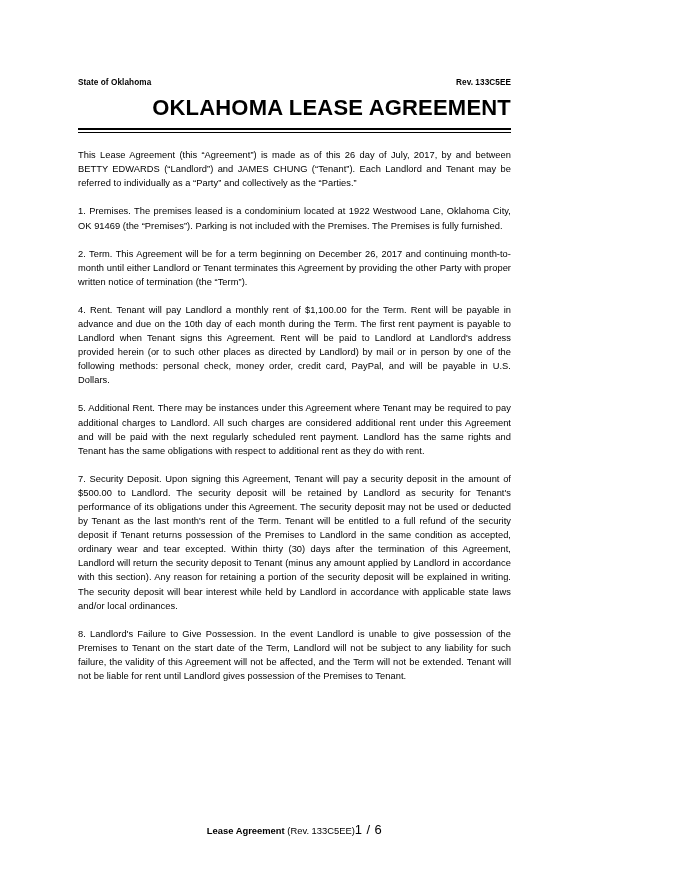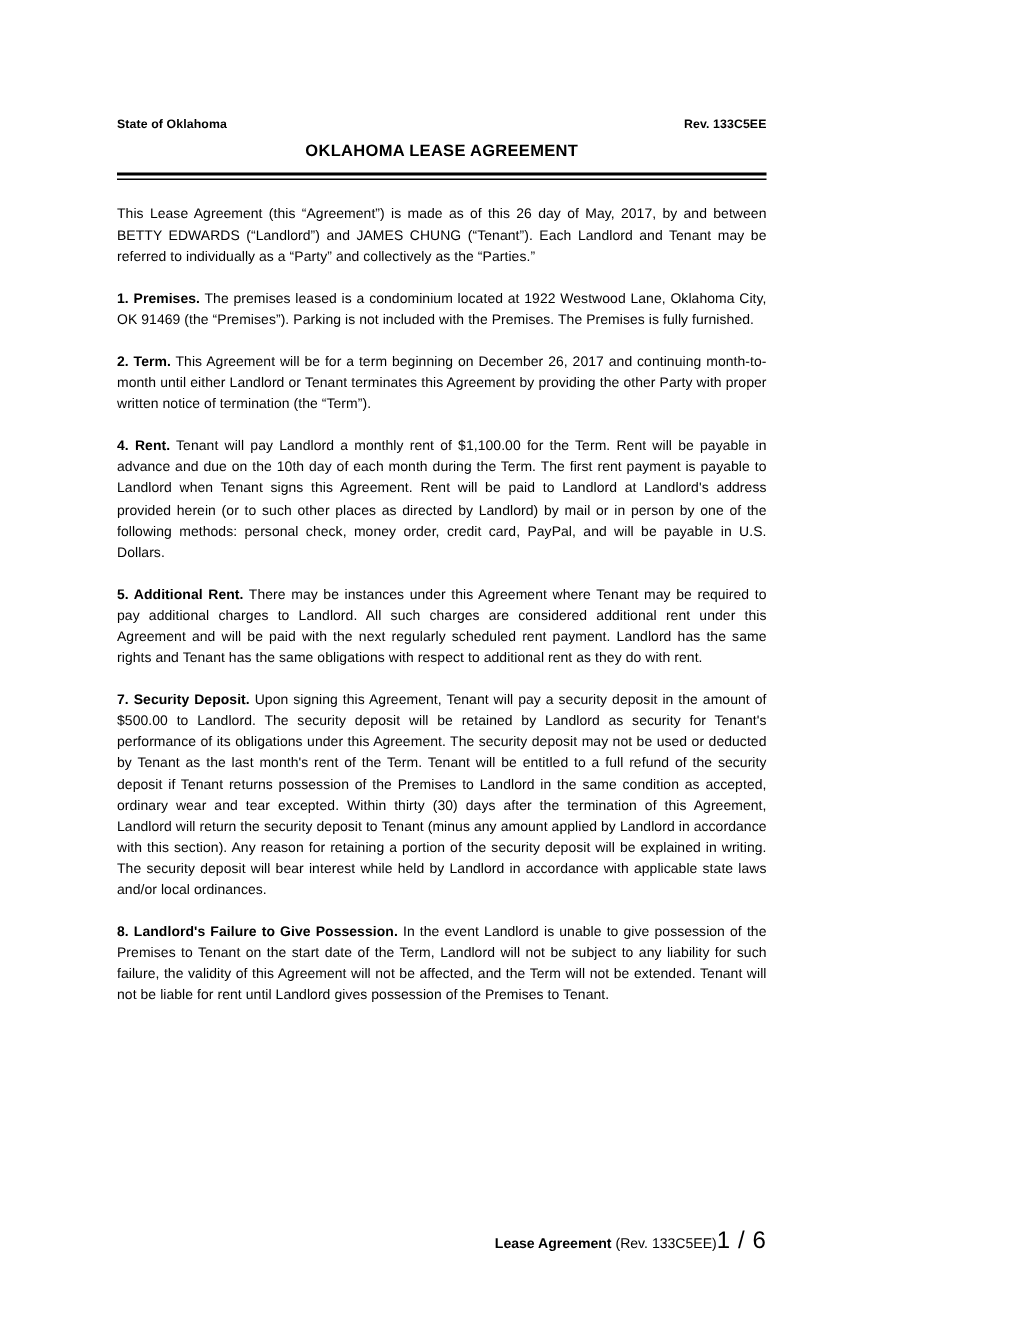--- a/index.html
+++ b/index.html
@@ -29,22 +29,22 @@
     align-items: flex-start;
     font-size: 8.2px;
     line-height: 1.2;
     font-weight: bold;
     letter-spacing: 0.01em;
   }
   .header-state { font-weight: bold; }
   .header-rev   { font-weight: bold; padding-left: 12px; }
 
   .doc-title {
-    text-align: center;
-    font-size: 11px;
+    text-align: right;
+    font-size: 22px;
     font-weight: bold;
     letter-spacing: 0.2px;
     margin: 7px 0 0 0;
     line-height: 1.15;
   }
   .rule-group {
     margin-top: 8px;
   }
   .rule-thick {
     height: 2px;
@@ -67,38 +67,38 @@
   p.para {
     margin: 0 0 14px 0;
     font-size: 9.3px;
     line-height: 14.1px;
     text-align: justify;
     text-justify: inter-word;
     letter-spacing: 0.005em;
   }
   p.para:last-child { margin-bottom: 12px; }
   .sec-head {
-    font-weight: bold;
+    font-weight: normal;
   }
 
   
   .footer {
     position: absolute;
     left: 78px;
     right: 77px;
     bottom: 43px;
     display: flex;
-    justify-content: flex-end;
+    justify-content: center;
     align-items: baseline;
     font-size: 9.4px;
   }
   .footer-left-strong { font-weight: bold; }
   .footer-left-rev { font-weight: normal; }
   .footer-page {
-    font-size: 16px;
+    font-size: 13px;
     font-weight: normal;
     letter-spacing: 0.4px;
   }
 </style>
 </head>
 <body>
 
 <div class="page">
 
   <div class="header-row">
@@ -109,21 +109,21 @@
   <h1 class="doc-title">OKLAHOMA LEASE AGREEMENT</h1>
 
   <div class="rule-group">
     <div class="rule-thick"></div>
     <div class="rule-gap"></div>
     <div class="rule-thin"></div>
   </div>
 
   <div class="body-content">
 
-    <p class="para">This Lease Agreement (this “Agreement”) is made as of this 26 day of May, 2017, by and between BETTY EDWARDS (“Landlord”) and JAMES CHUNG (“Tenant”). Each Landlord and Tenant may be referred to individually as a “Party” and collectively as the “Parties.”</p>
+    <p class="para">This Lease Agreement (this “Agreement”) is made as of this 26 day of July, 2017, by and between BETTY EDWARDS (“Landlord”) and JAMES CHUNG (“Tenant”). Each Landlord and Tenant may be referred to individually as a “Party” and collectively as the “Parties.”</p>
 
     <p class="para">
       <span class="sec-head">1. Premises.</span><span>  The premises leased is a condominium  located at 1922 Westwood Lane, Oklahoma City, OK 91469 (the “Premises”). Parking is not included with the Premises. The Premises is fully furnished.</span>
     </p>
 
 
     <p class="para">
       <span class="sec-head">2. Term.</span><span>  This Agreement will be for a term beginning on December 26, 2017 and continuing month-to-month until either Landlord or Tenant terminates this Agreement by providing the other Party with proper written notice of termination (the “Term”).</span>
     </p>
 

